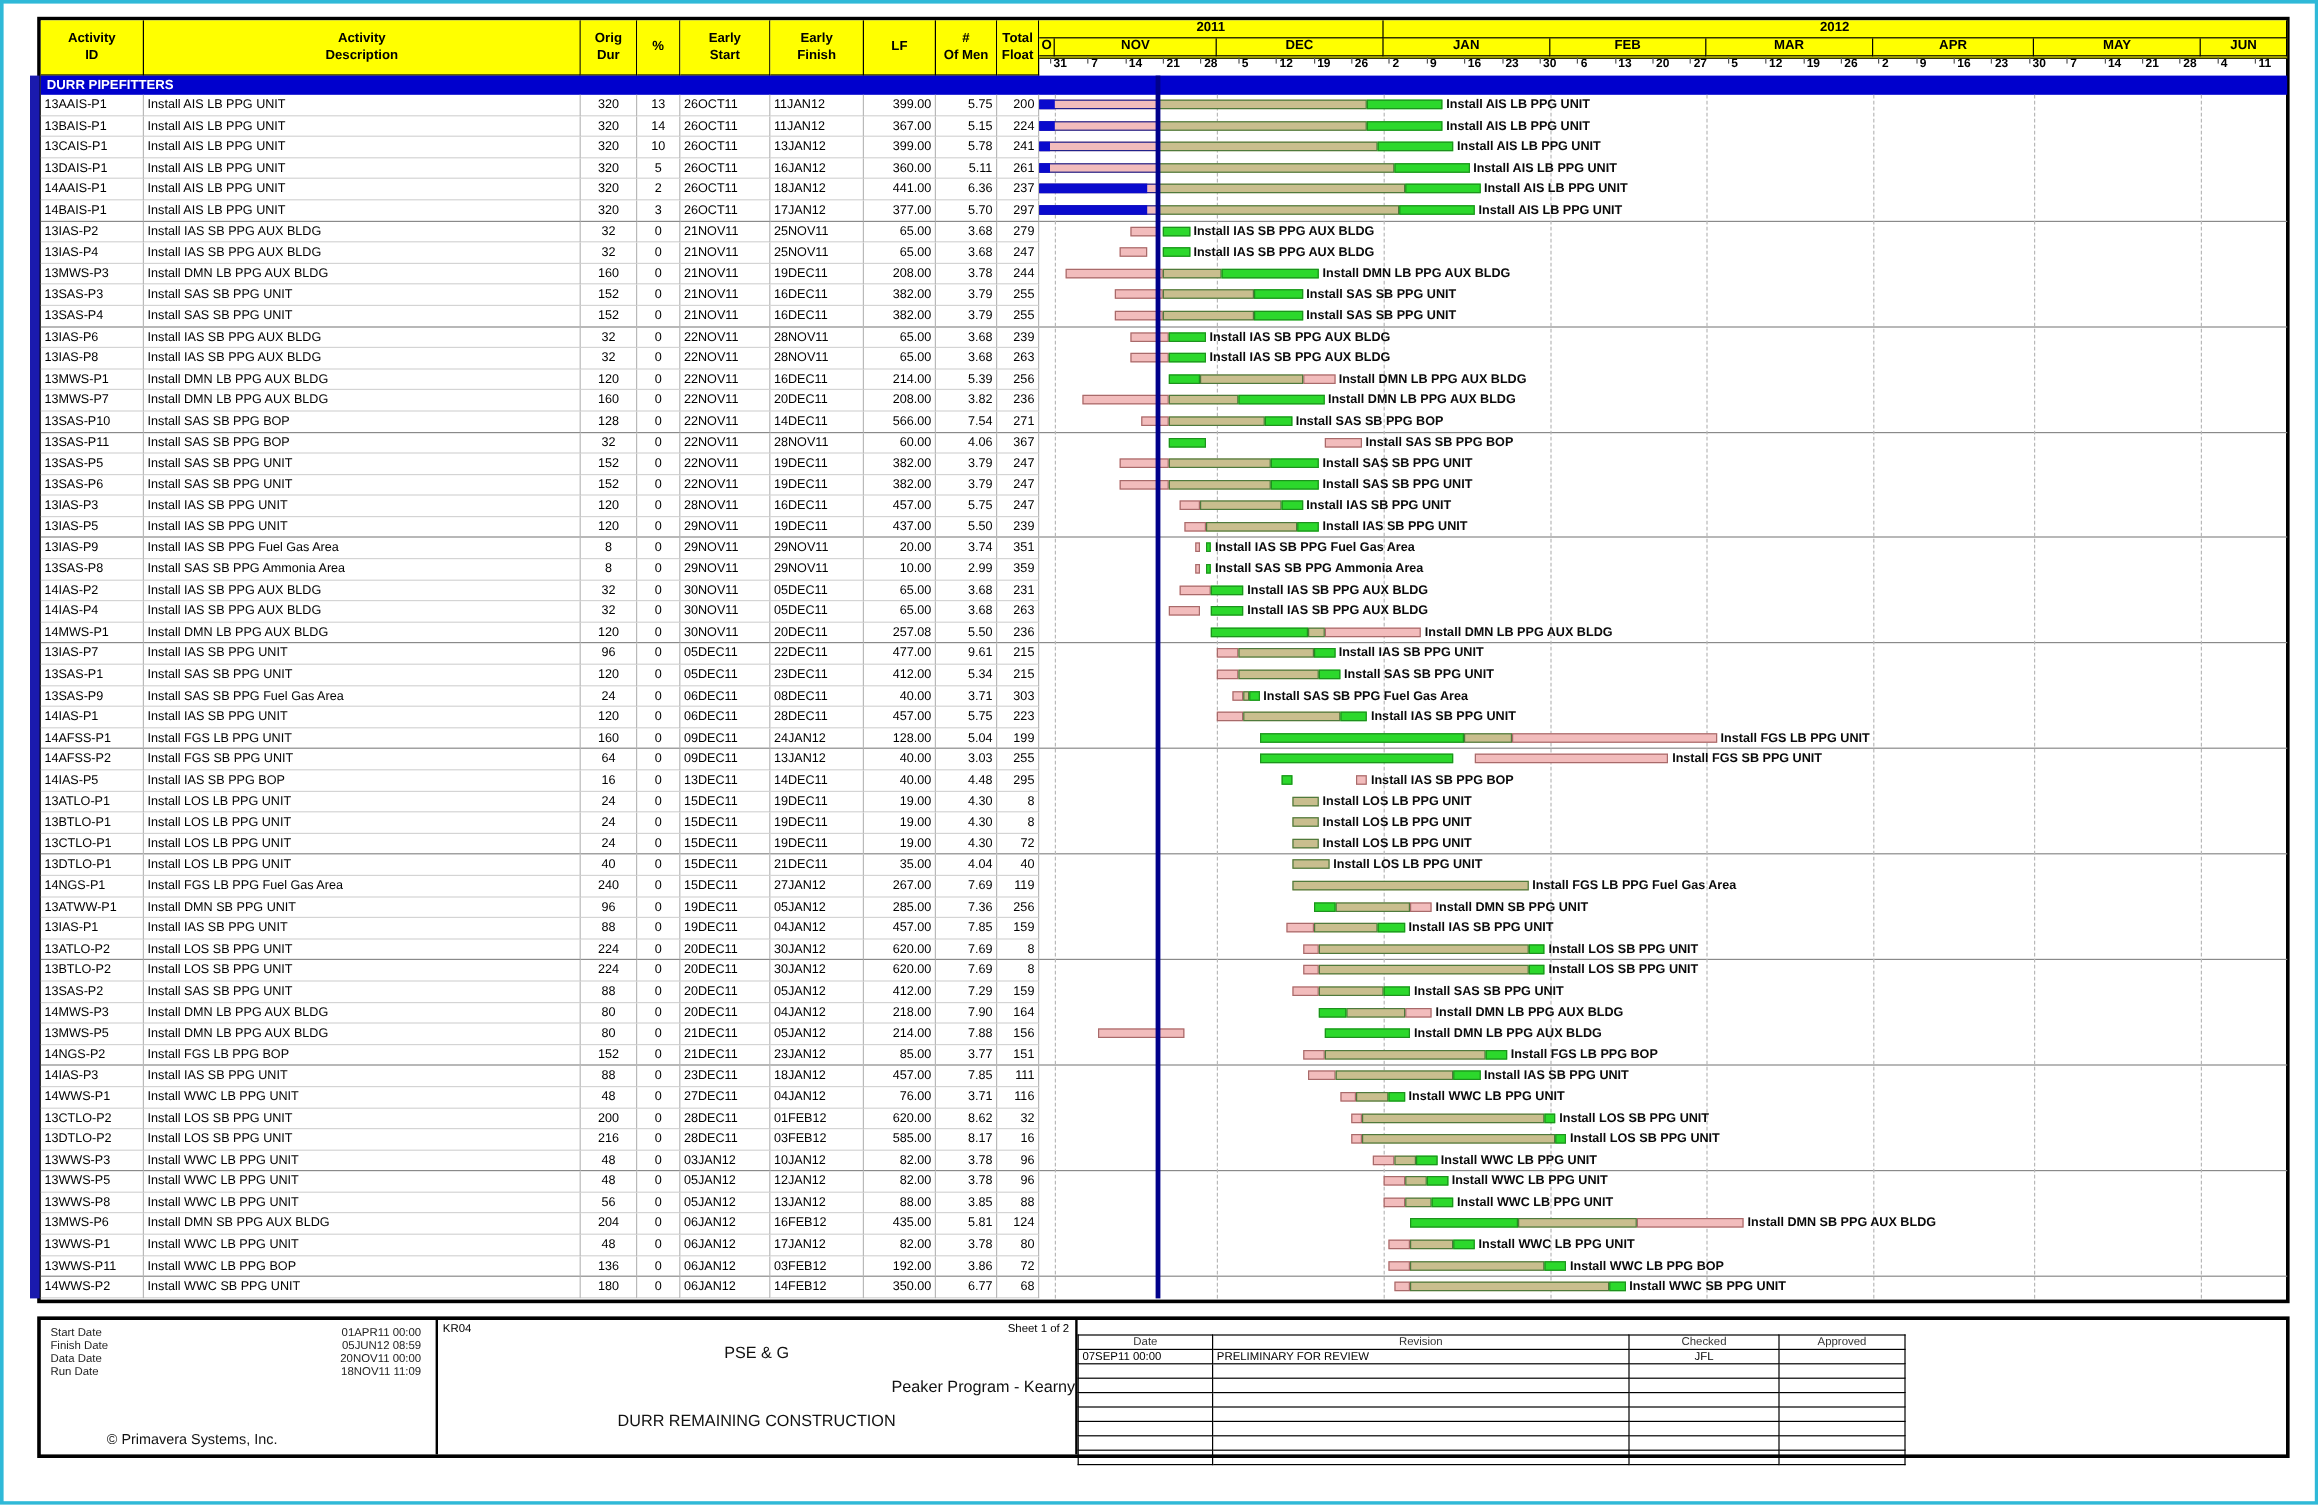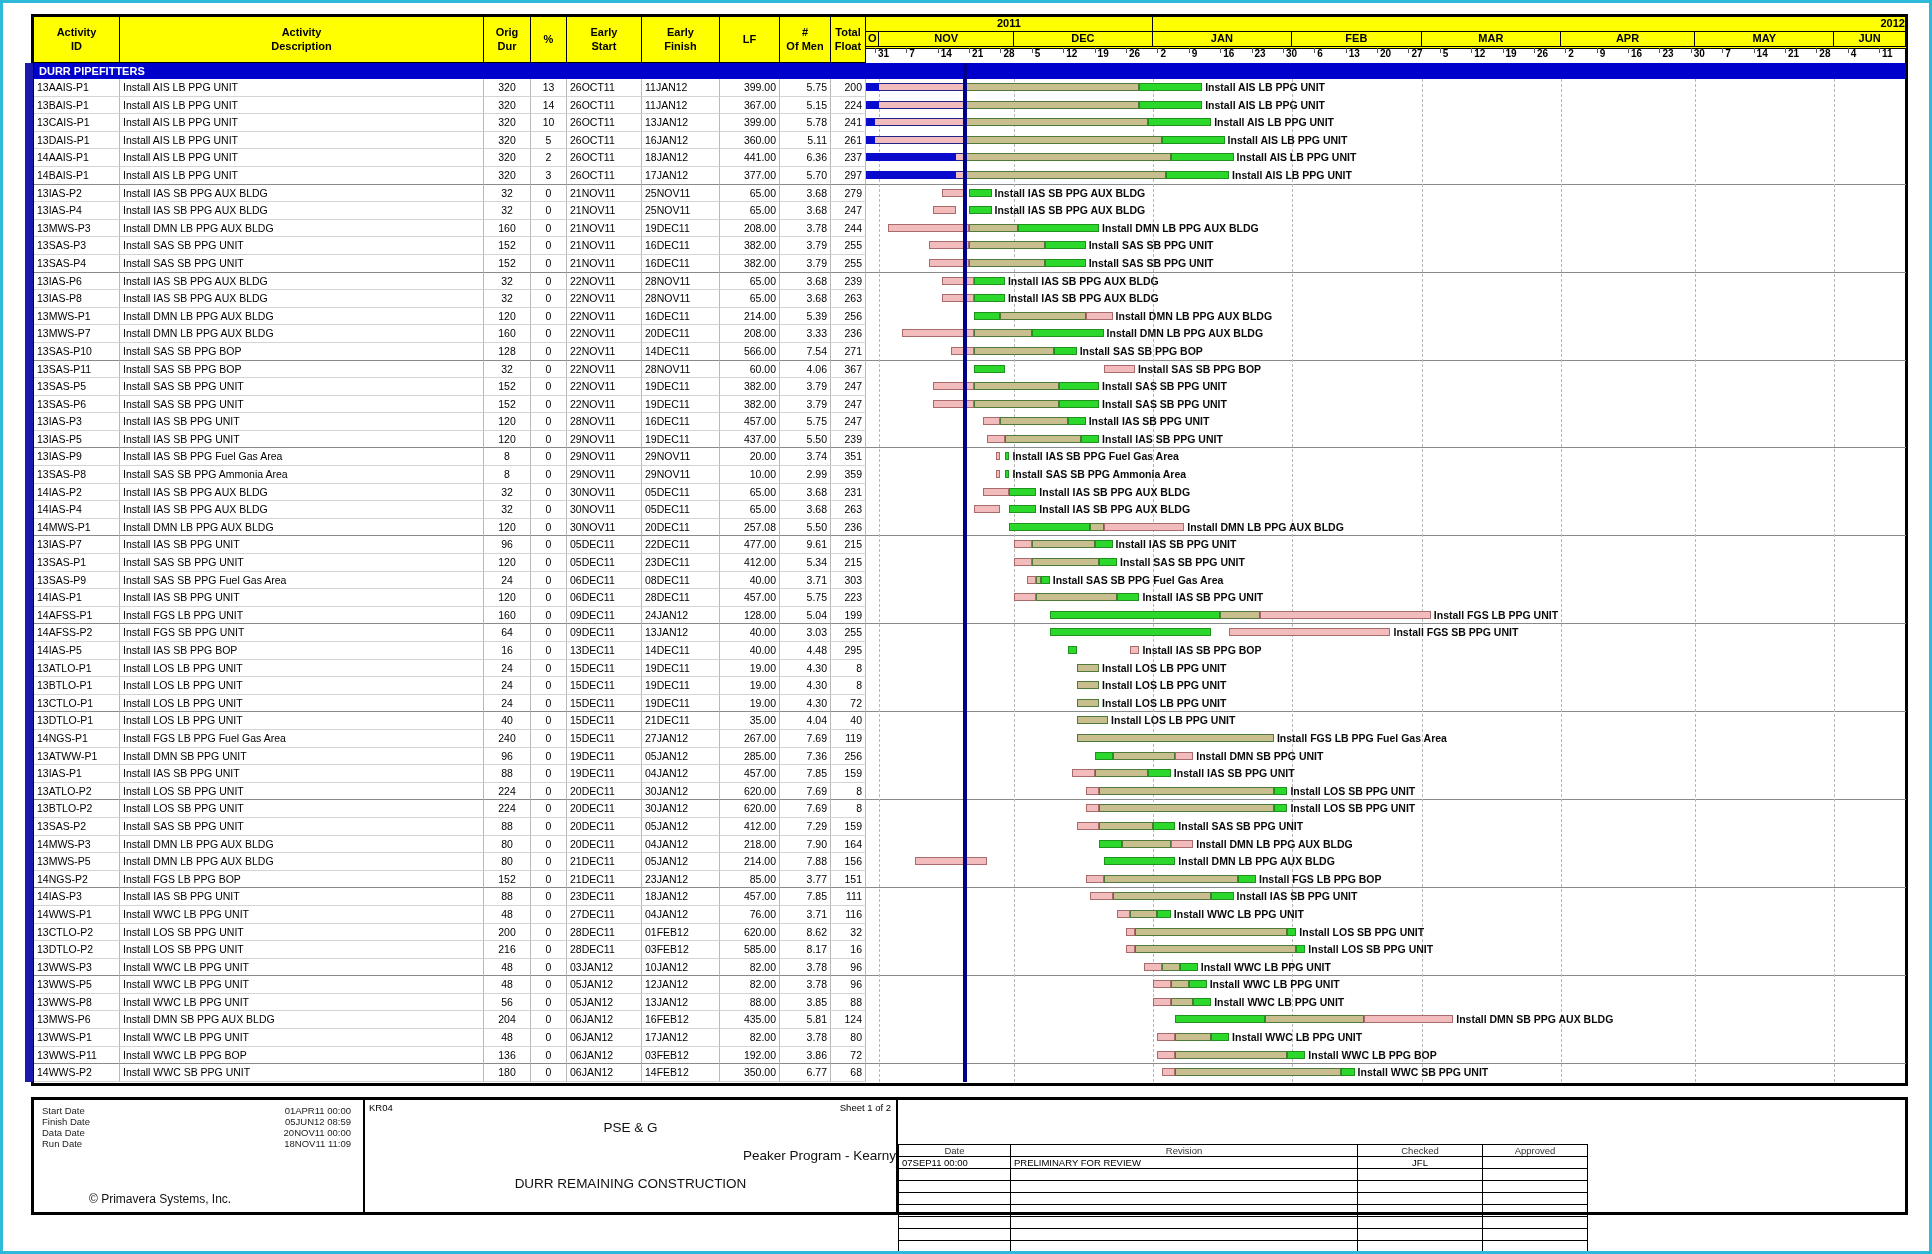--- a/index.html
+++ b/index.html
@@ -55,21 +55,21 @@
   #f-dates{width:331px;} #f-legend{width:343px;} #f-title{width:533px;} #f-rev{width:664px;border-right:none;}
   .fd-line{position:absolute;left:8px;right:12px;font-size:9.5px;color:#222;height:11px;}
   .fd-label{float:left;} .fd-value{float:right;}
   #copyright{position:absolute;left:55px;bottom:6px;font-size:12px;color:#111;}
   .lg-row{position:absolute;left:8px;font-size:9.5px;color:#222;height:12px;width:100%;}
   .lg-bar{position:absolute;left:0;top:1px;width:268px;height:9px;border:1px solid #555;box-sizing:border-box;}
   .lg-lab{position:absolute;left:276px;top:0;}
   #tb-code{position:absolute;left:4px;top:2px;font-size:9.5px;}
   #tb-sheet{position:absolute;right:5px;top:2px;font-size:9.5px;}
   .tb-line{position:absolute;left:0;width:100%;text-align:center;font-size:13.5px;color:#111;}
-  #rev-table{position:absolute;left:0;top:12px;width:100%;border-collapse:collapse;table-layout:fixed;margin-top:32px;}
+  #rev-table{position:absolute;left:0;top:12px;width:100%;border-collapse:collapse;table-layout:fixed;}
   #rev-table td{border:1px solid #000;font-size:9.5px;height:11px;padding:0 3px;overflow:hidden;white-space:nowrap;}
   #rev-table .rt-head td{text-align:center;color:#333;}
 </style>
 </head>
 <body>
 
 <div id="page">
   <div id="main-frame">
     <div id="blue-edge"></div>
     <div id="thead">
@@ -103,21 +103,21 @@
           <span>#</span>
           <span>Of Men</span>
         </div>
         <div class="hcell" style="width: 35px; height: 46px;">
           <span>Total</span>
           <span>Float</span>
         </div>
       </div>
     <div id="timeline-head" style="position:absolute;left:832px;top:0;width:1040px;height:32px;">
         <div class="yearcell" style="left: 0px; width: 286.897px;">2011</div>
-        <div class="yearcell" style="left: 286.897px; width: 753.103px; text-align: right;">2012</div>
+        <div class="yearcell" style="left: 286.897px; width: 753.103px;">2012</div>
         <div class="monthcell" style="left: 0px; width: 13.4483px;">O</div>
         <div class="monthcell" style="left: 13.4483px; width: 134.483px;">NOV</div>
         <div class="monthcell" style="left: 147.931px; width: 138.966px;">DEC</div>
         <div class="monthcell" style="left: 286.897px; width: 138.966px;">JAN</div>
         <div class="monthcell" style="left: 425.862px; width: 130px;">FEB</div>
         <div class="monthcell" style="left: 555.862px; width: 138.966px;">MAR</div>
         <div class="monthcell" style="left: 694.828px; width: 134.483px;">APR</div>
         <div class="monthcell" style="left: 829.31px; width: 138.966px;">MAY</div>
         <div class="monthcell" style="left: 968.276px; width: 71.7241px;">JUN</div>
         <div class="weektick" style="left: 8.96552px;"></div>
@@ -430,21 +430,21 @@
           </div>
         </div>
         <div class="trow">
           <div class="tcell c-id">13MWS-P7</div>
           <div class="tcell c-desc">Install DMN LB PPG AUX BLDG</div>
           <div class="tcell c-dur">160</div>
           <div class="tcell c-pct">0</div>
           <div class="tcell c-es">22NOV11</div>
           <div class="tcell c-ef">20DEC11</div>
           <div class="tcell c-lf">208.00</div>
-          <div class="tcell c-men">3.33</div>
+          <div class="tcell c-men">3.82</div>
           <div class="tcell c-tf">236</div>
           <div class="chartcell">
             <div class="seg seg-tan" style="left: 107.586px; width: 58.2759px;"></div>
             <div class="seg seg-pink" style="left: 35.8621px; width: 71.7241px;"></div>
             <div class="seg seg-green" style="left: 165.862px; width: 71.7241px;"></div>
             <div class="barlabel" style="left: 240.586px;">Install DMN LB PPG AUX BLDG</div>
           </div>
         </div>
         <div class="trow sight">
           <div class="tcell c-id">13SAS-P10</div>

